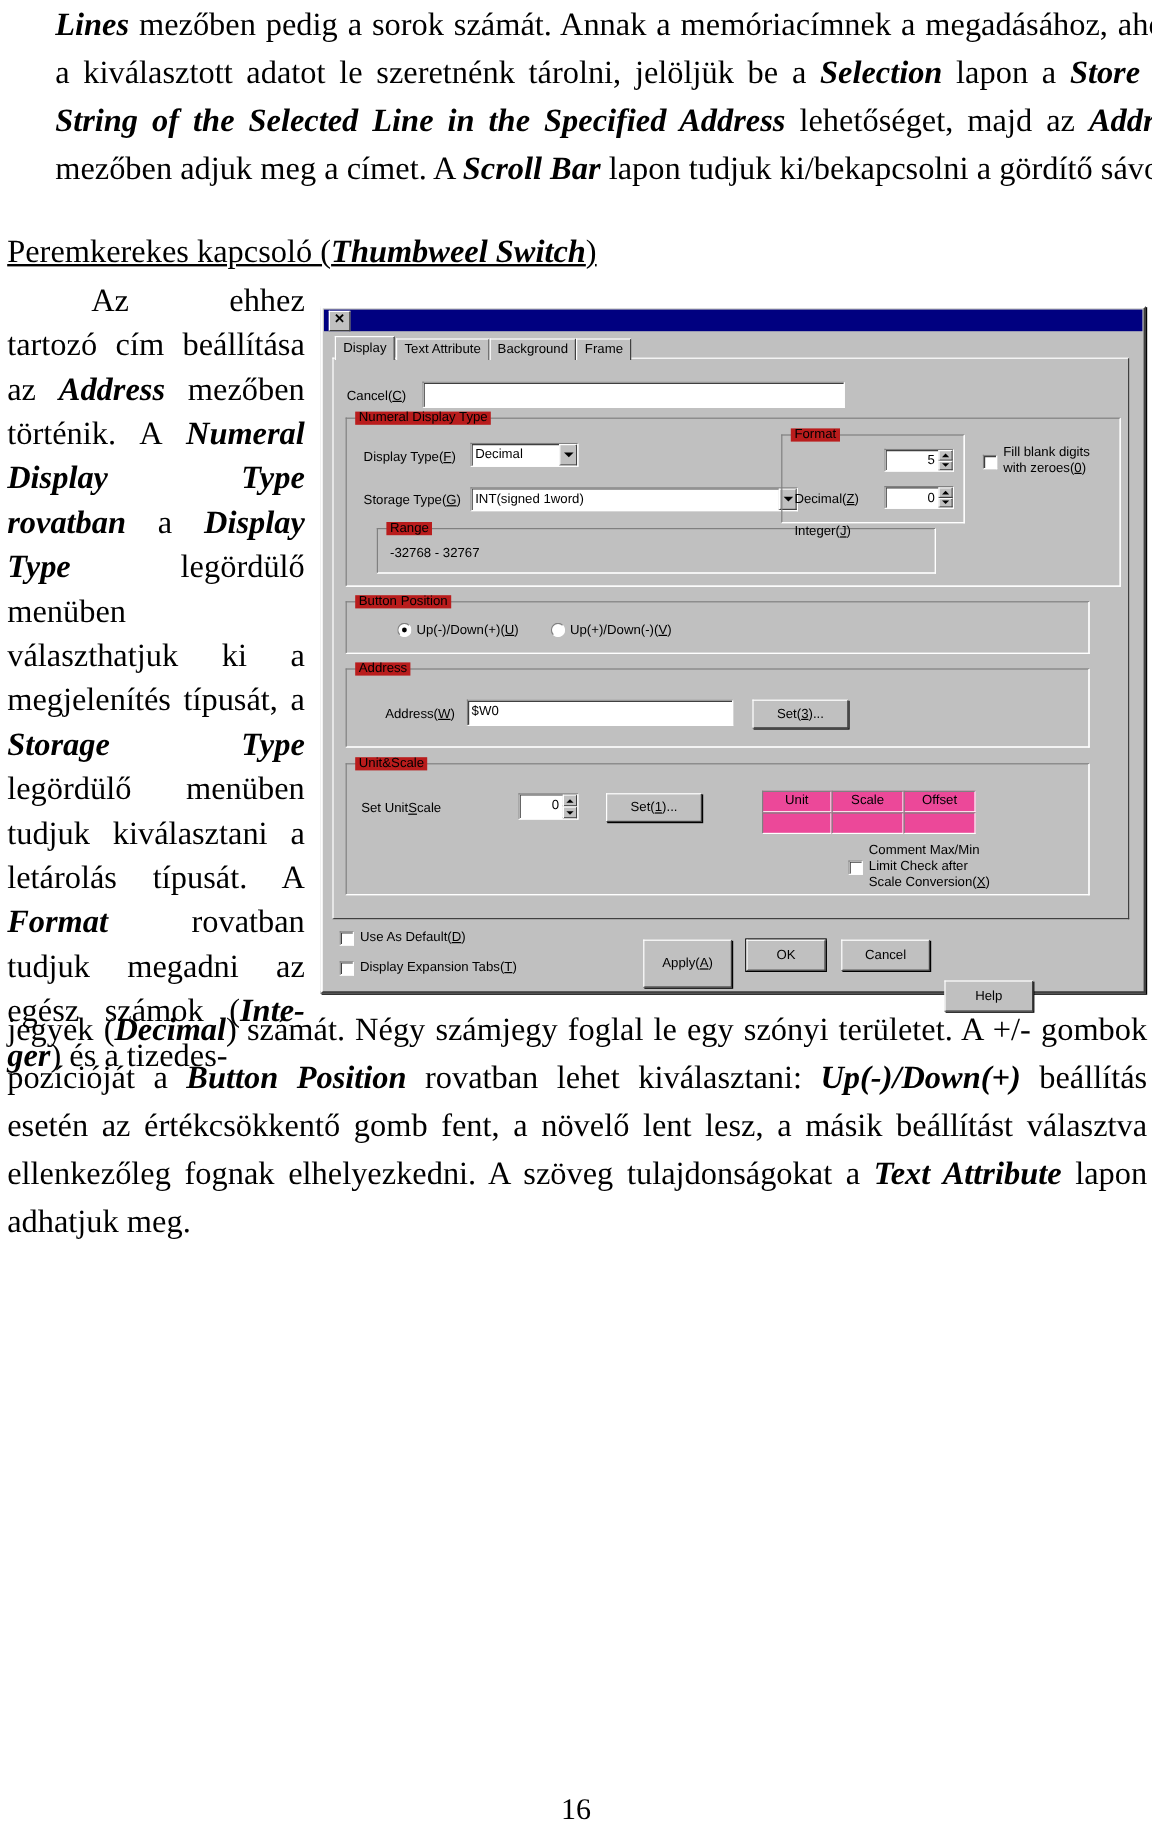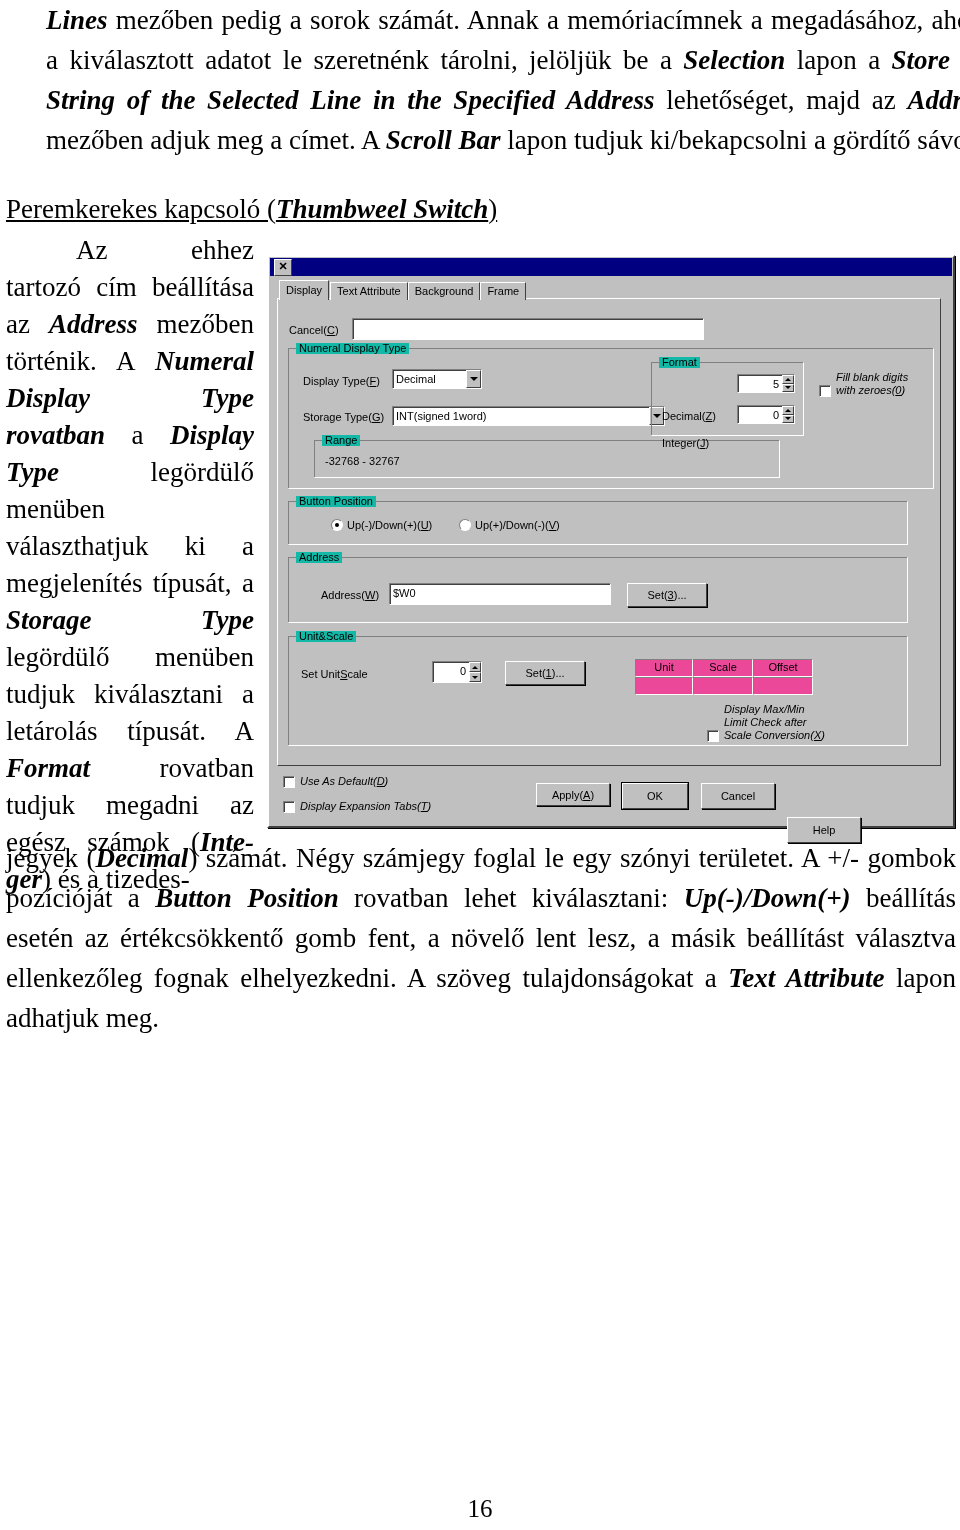--- a/index.html
+++ b/index.html
@@ -181,21 +181,21 @@
     position: absolute;
     left: -1px; top: -1px; right: -1px; bottom: -1px;
     border: 1px solid #ffffff;
     border-left-color: transparent;
     border-top-color: transparent;
     pointer-events: none;
   }
   .grp-title {
     position: absolute;
     top: -6px; left: 7px;
-    background: #14b8a6;
+    background: #b91c1c;
     padding: 0 3px;
     font-size: 11px;
     line-height: 11px;
     white-space: nowrap;
   }
 
   .lbl {
     position: absolute;
     font-size: 11px;
     line-height: 12px;
@@ -316,24 +316,23 @@
     white-space: nowrap;
     font-family: "Liberation Sans", sans-serif;
   }
   .btn.default {
     box-shadow: 1px 1px 0 #000, 0 0 0 1px #000;
   }
 
   .chk {
     position: absolute;
     display: flex;
-    align-items: flex-end;
-    font-size: 11px;
-    white-space: nowrap;
-    font-style: italic;
+    align-items: center;
+    font-size: 11px;
+    white-space: nowrap;
   }
   .chkbox {
     width: 12px; height: 12px;
     background: #ffffff;
     border-top: 1px solid #808080;
     border-left: 1px solid #808080;
     border-right: 1px solid #ffffff;
     border-bottom: 1px solid #ffffff;
     box-shadow: inset 1px 1px 0 #404040;
     box-sizing: border-box;
@@ -535,39 +534,39 @@
         <div class="uscell" style="left:346px; top:22px; width:58px; height:18px;">Unit</div>
         <div class="uscell" style="left:404px; top:22px; width:60px; height:18px;">Scale</div>
         <div class="uscell" style="left:464px; top:22px; width:60px; height:18px;">Offset</div>
         <div class="uscell" style="left:346px; top:40px; width:58px; height:18px;"></div>
         <div class="uscell" style="left:404px; top:40px; width:60px; height:18px;"></div>
         <div class="uscell" style="left:464px; top:40px; width:60px; height:18px;"></div>
 
         <div class="chk" style="left:418px; top:66px;">
           <span class="chkbox"></span>
           <span class="ctext">
-            <span>Display Max/Min</span><br>
+            <span>Comment Max/Min</span><br>
             <span>Limit Check after</span><br>
             <span><span>Scale Conversion(</span><u>X</u><span>)</span></span>
           </span>
         </div>
       </div>
 
     </div>
 
     <div class="chk" style="left:14px; top:518px;">
       <span class="chkbox"></span>
       <span class="ctext"><span>Use As Default(</span><u>D</u><span>)</span></span>
     </div>
     <div class="chk" style="left:14px; top:543px;">
       <span class="chkbox"></span>
       <span class="ctext"><span>Display Expansion Tabs(</span><u>T</u><span>)</span></span>
     </div>
 
-    <div class="btn" style="left:267px; top:526px; width:74px; height:23px;">
+    <div class="btn" style="left:267px; top:526px; width:74px; height:40px;">
         <span>Apply(</span>
         <u>A</u>
         <span>)</span>
       </div>
     <div class="btn default" style="left:353px; top:526px; width:66px; height:26px;">
         <span>OK</span>
       </div>
     <div class="btn" style="left:432px; top:526px; width:74px; height:26px;">
         <span>Cancel</span>
       </div>

